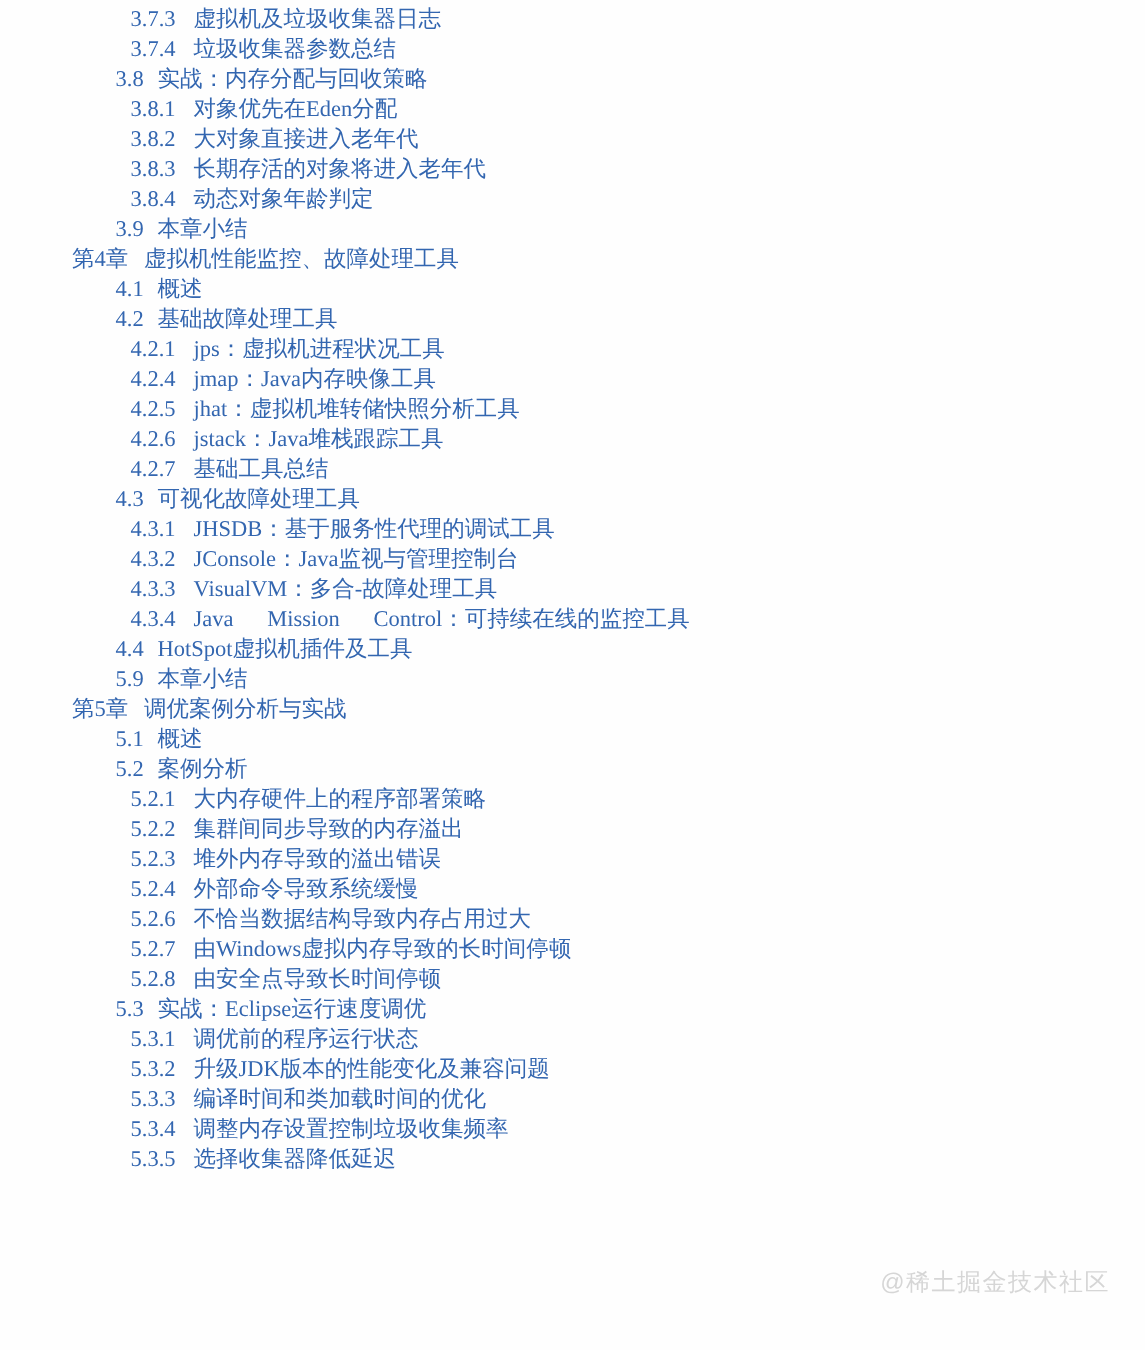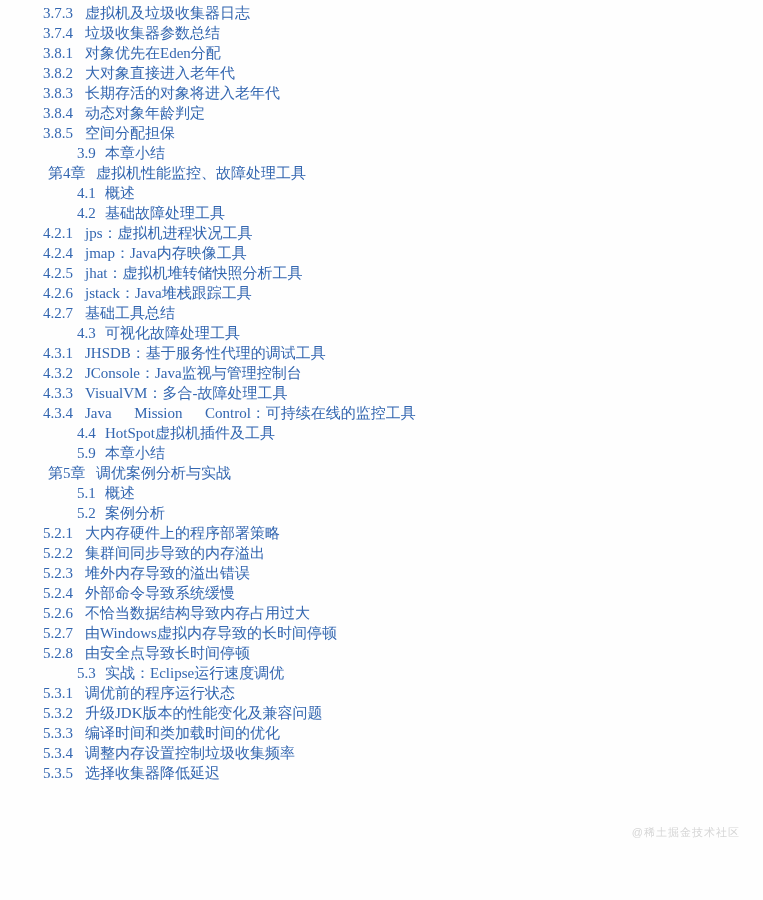--- a/index.html
+++ b/index.html
@@ -35,44 +35,44 @@
     display: inline-block;
     vertical-align: top;
   }
   
   .lvl-1 { padding-left: 48px; }
   .lvl-1 .num { width: 48px; }
   
   .lvl-2 { padding-left: 77px; }
   .lvl-2 .num { width: 28px; }
   
-  .lvl-3 { padding-left: 43px; }
+  .lvl-3 { padding-left: 43px; margin-left: 44px; }
   .lvl-3 .num { width: 42px; }
   .watermark {
     position: absolute;
-    top: 825px;
+    top: 845px;
     right: 23px;
-    font-size: 11px;
+    font-size: 16px;
     color: #d6d6d6;
     font-family: "Liberation Sans", "DejaVu Sans", sans-serif;
     letter-spacing: 1px;
   }
 </style>
 </head>
 <body>
 
 <div class="page">
   <div class="toc">
       <div class="row lvl-3"><span class="num">3.7.3</span><span class="title">虚拟机及垃圾收集器日志</span></div>
       <div class="row lvl-3"><span class="num">3.7.4</span><span class="title">垃圾收集器参数总结</span></div>
+      <div class="row lvl-2"><span class="num">3.8</span><span class="title">实战：内存分配与回收策略</span></div>
       <div class="row lvl-3"><span class="num">3.8.1</span><span class="title">对象优先在Eden分配</span></div>
       <div class="row lvl-3"><span class="num">3.8.2</span><span class="title">大对象直接进入老年代</span></div>
       <div class="row lvl-3"><span class="num">3.8.3</span><span class="title">长期存活的对象将进入老年代</span></div>
       <div class="row lvl-3"><span class="num">3.8.4</span><span class="title">动态对象年龄判定</span></div>
-      <div class="row lvl-3"><span class="num">3.8.5</span><span class="title">空间分配担保</span></div>
       <div class="row lvl-2"><span class="num">3.9</span><span class="title">本章小结</span></div>
       <div class="row lvl-1"><span class="num">第4章</span><span class="title">虚拟机性能监控、故障处理工具</span></div>
       <div class="row lvl-2"><span class="num">4.1</span><span class="title">概述</span></div>
       <div class="row lvl-2"><span class="num">4.2</span><span class="title">基础故障处理工具</span></div>
       <div class="row lvl-3"><span class="num">4.2.1</span><span class="title">jps：虚拟机进程状况工具</span></div>
       <div class="row lvl-3"><span class="num">4.2.4</span><span class="title">jmap：Java内存映像工具</span></div>
       <div class="row lvl-3"><span class="num">4.2.5</span><span class="title">jhat：虚拟机堆转储快照分析工具</span></div>
       <div class="row lvl-3"><span class="num">4.2.6</span><span class="title">jstack：Java堆栈跟踪工具</span></div>
       <div class="row lvl-3"><span class="num">4.2.7</span><span class="title">基础工具总结</span></div>
       <div class="row lvl-2"><span class="num">4.3</span><span class="title">可视化故障处理工具</span></div>

